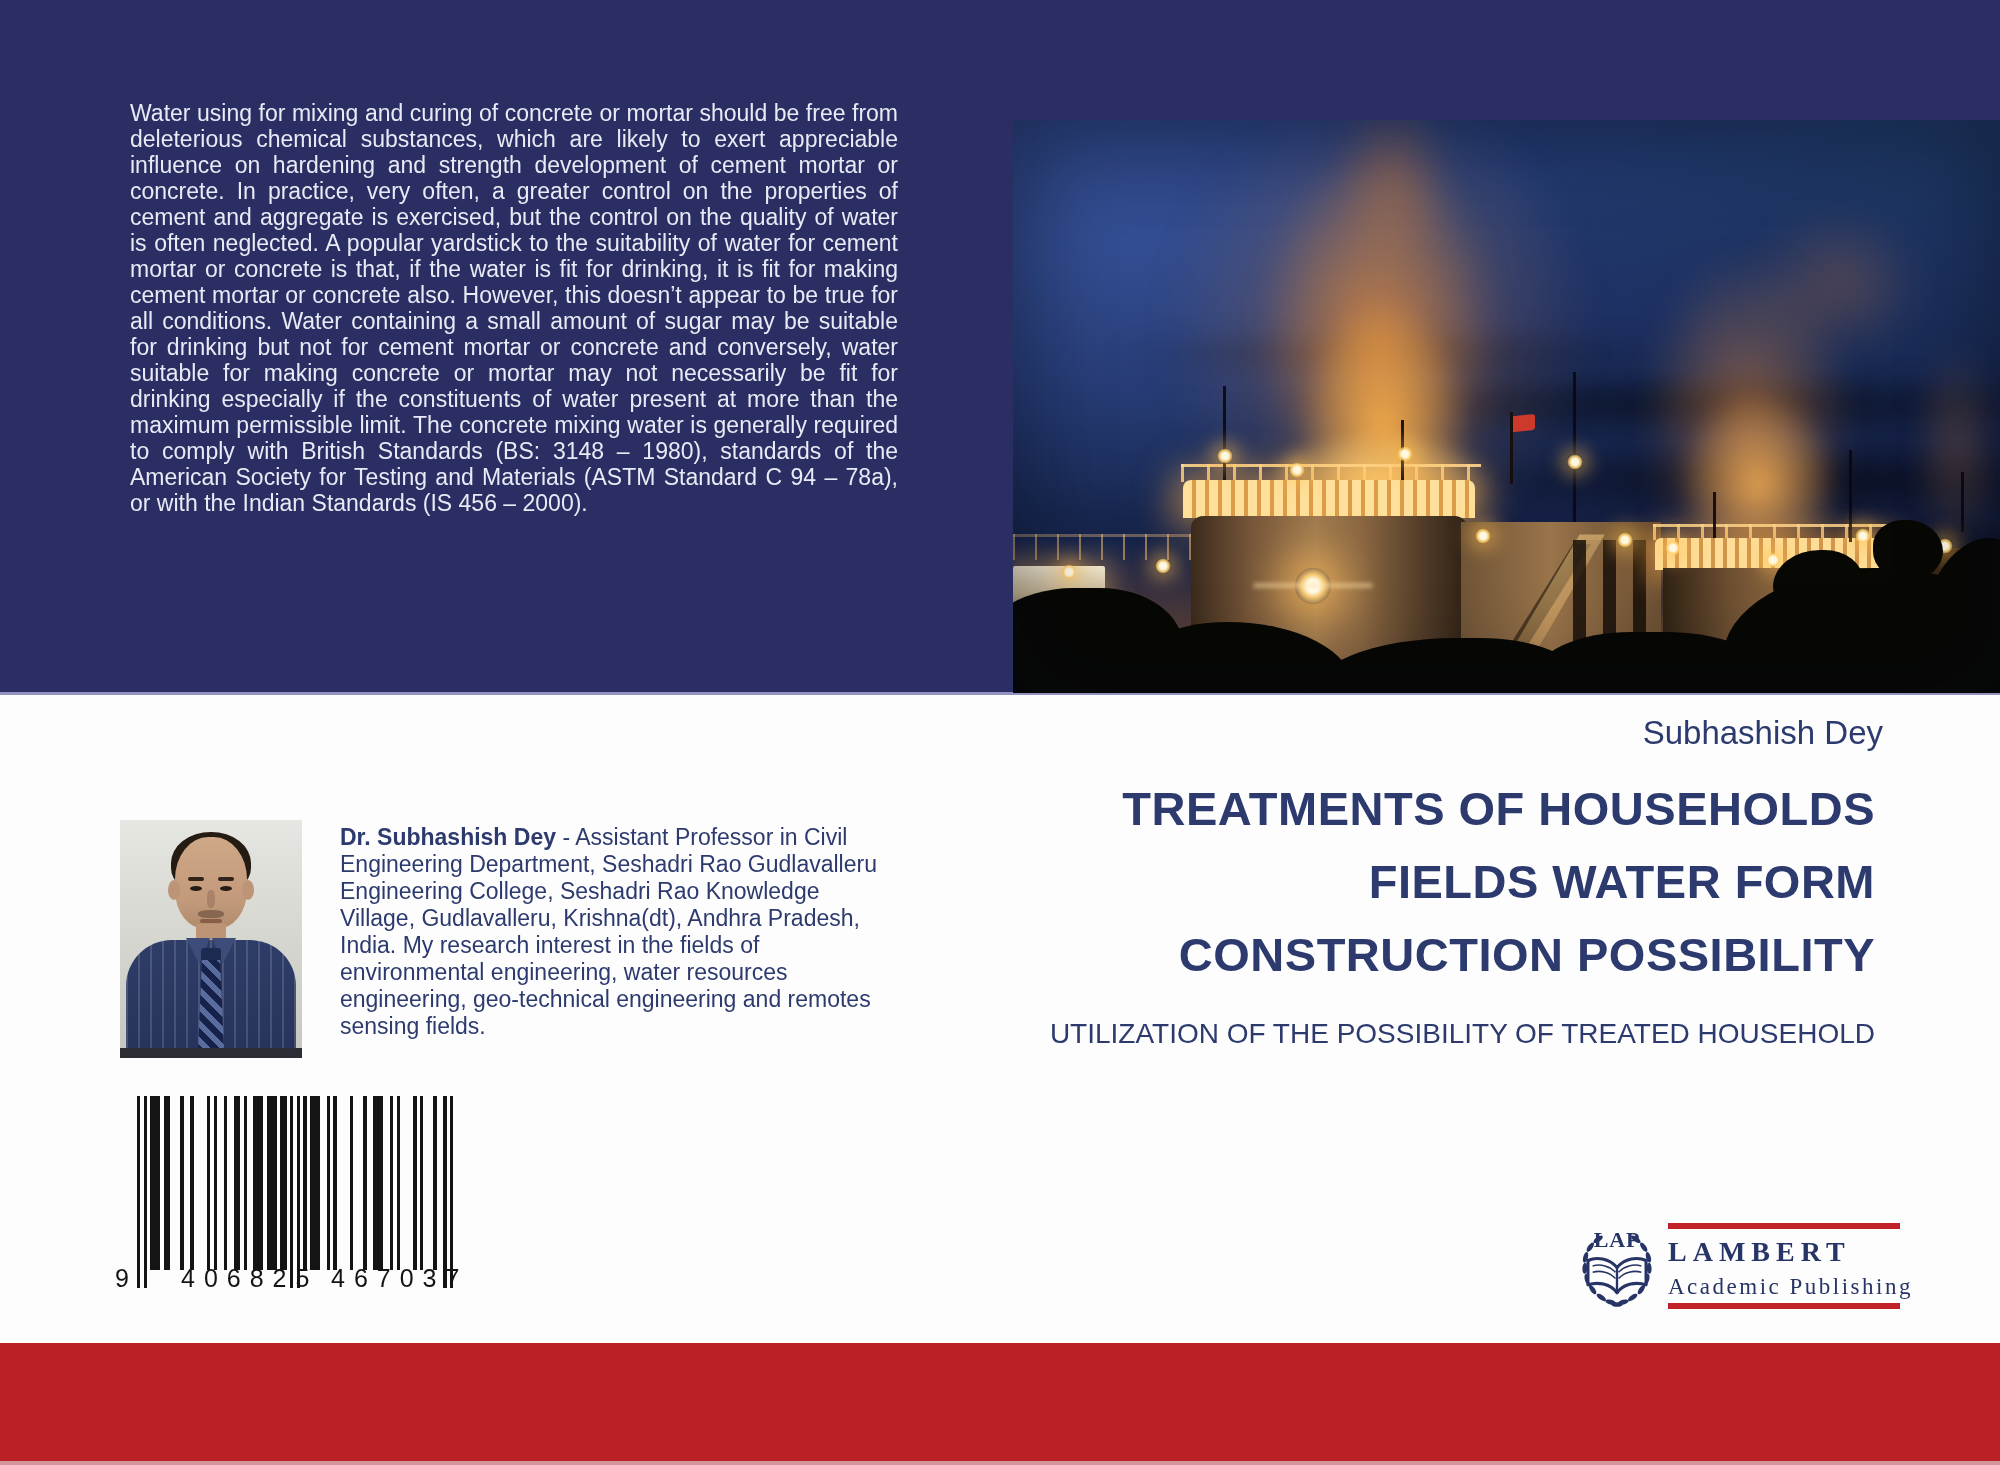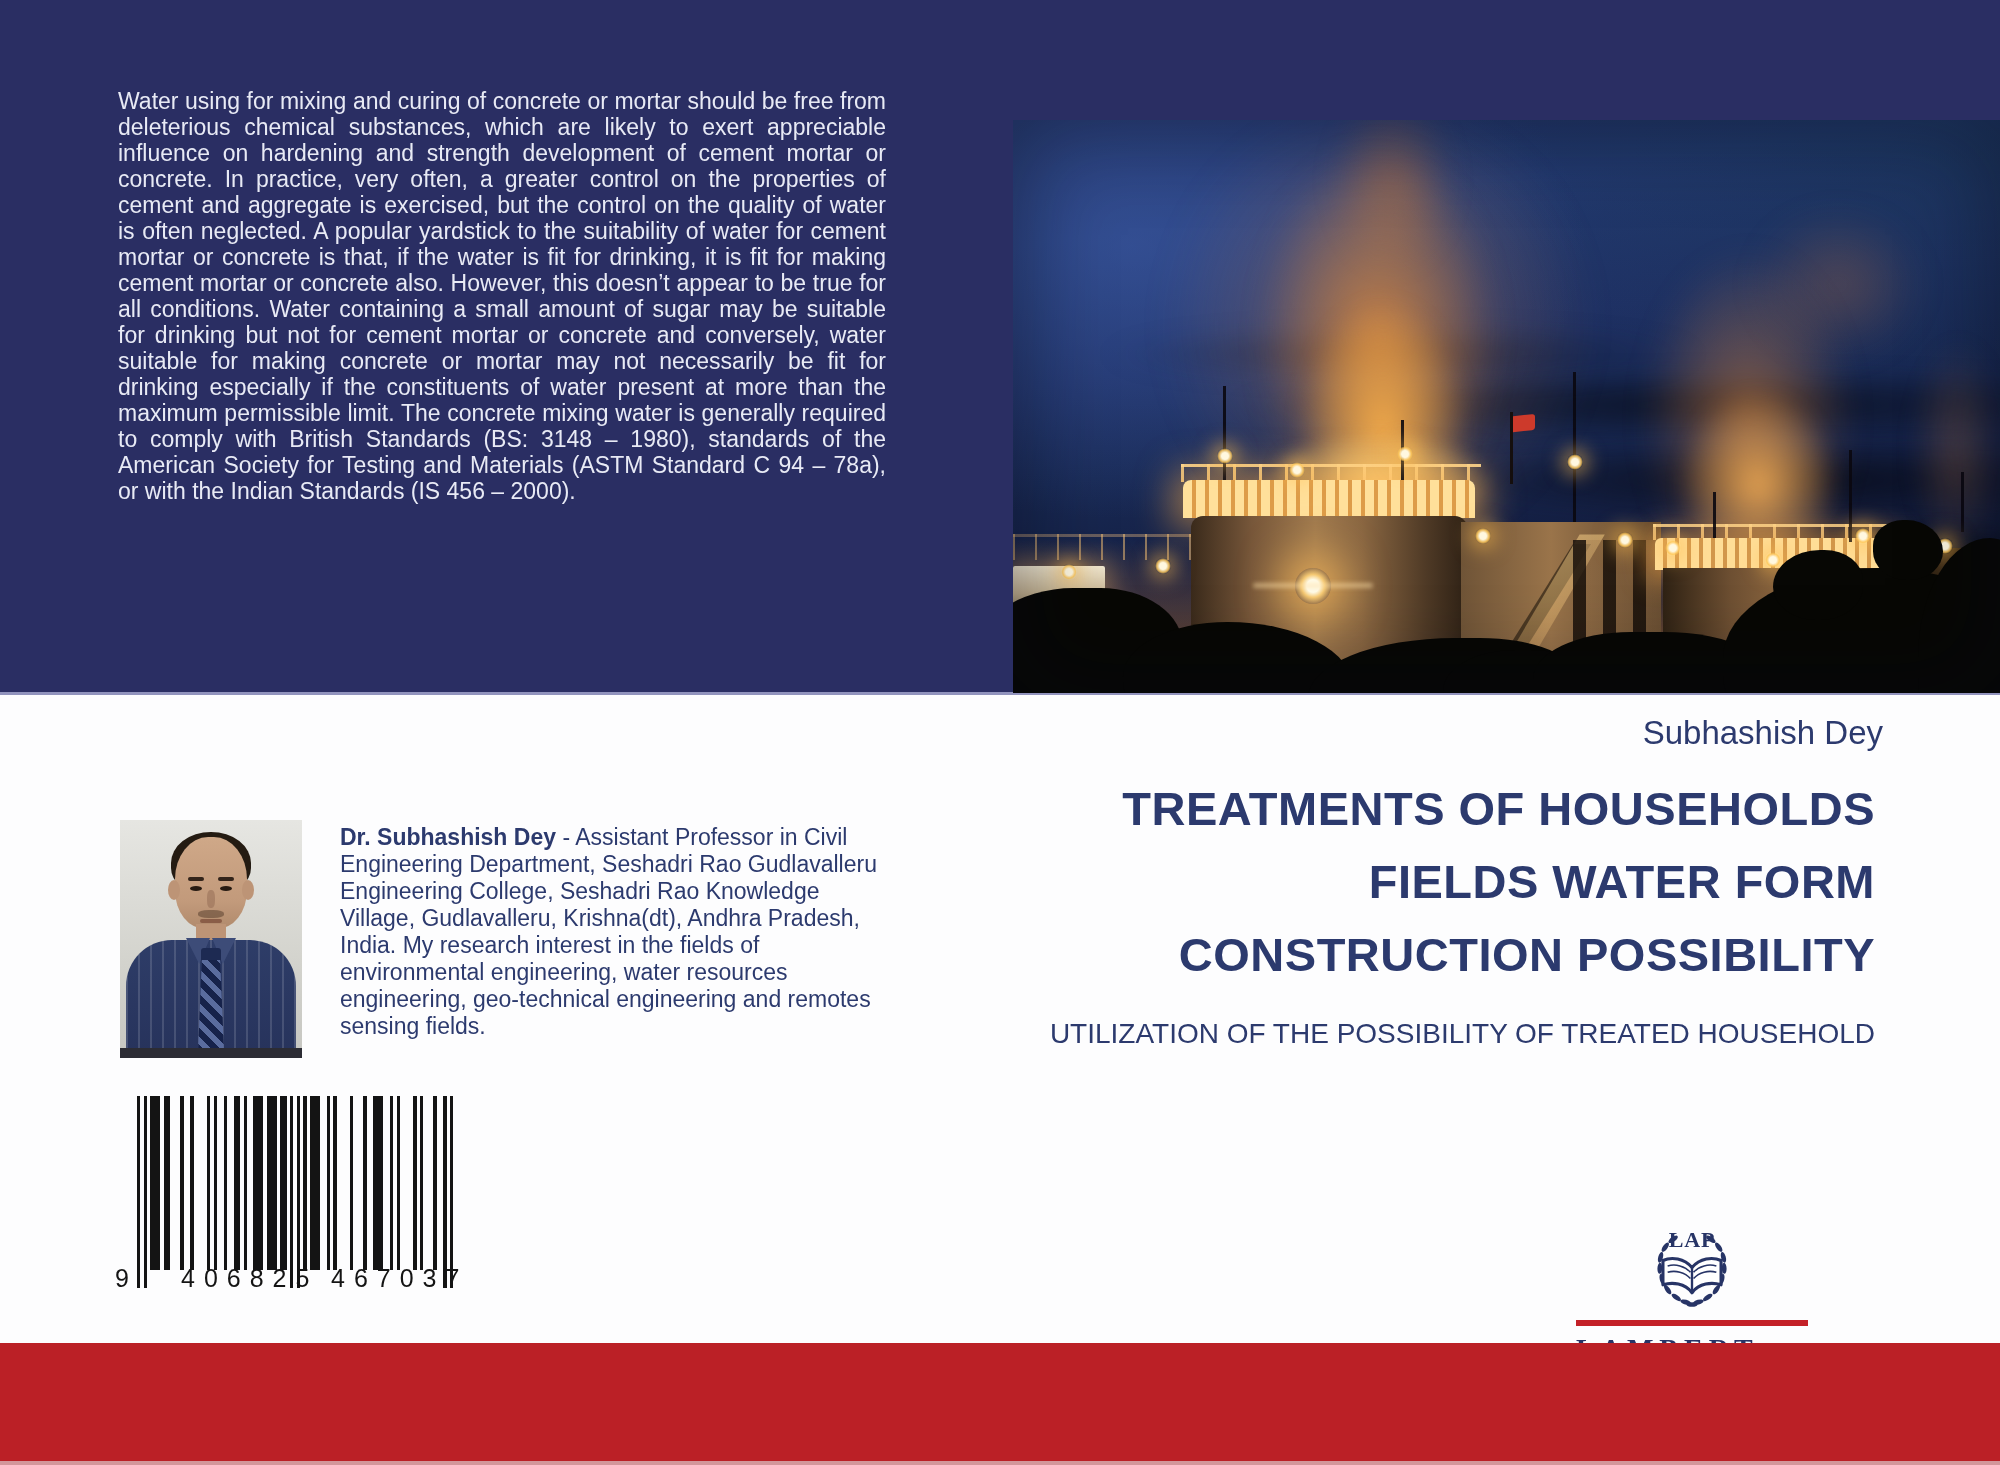--- a/index.html
+++ b/index.html
@@ -2,21 +2,21 @@
 <html><head>
 <meta charset="utf-8">
 <style>
   html,body{margin:0;padding:0;background:#ffffff;}
   .cover{position:relative;width:2000px;height:1465px;background:#fdfdfe;overflow:hidden;
          font-family:"Liberation Sans",sans-serif;}
 
   
   .blue-sec{position:absolute;left:0;top:0;width:2000px;height:692px;background:#2a2e63;
             border-bottom:3px solid #9193bd;}
-  .back-text{position:absolute;left:118px;top:88px;width:768px;margin:0;
+  .back-text{position:absolute;left:118px;top:88px;width:768px;margin:12px;
              color:#e8eaf5;font-size:23px;line-height:26px;text-align:justify;}
 
   
   .photo{position:absolute;left:1013px;top:120px;width:987px;height:573px;overflow:hidden;
          background:
           radial-gradient(700px 420px at 12% 22%, rgba(66,98,176,.5), transparent 65%),
           radial-gradient(900px 320px at 96% 6%, rgba(22,52,78,.45), transparent 70%),
           linear-gradient(172deg,#24386f 0%,#243a74 18%,#1f3165 38%,#192a55 52%,#141f43 68%,#101830 84%,#0d1328 100%);}
   .ph{position:absolute;border-radius:50%;}
   .p-cloud1{left:380px;top:250px;width:640px;height:70px;background:radial-gradient(closest-side,rgba(9,14,30,.85),rgba(9,14,30,0));filter:blur(10px);transform:scaleX(1.5);}
@@ -124,21 +124,21 @@
   .bc-bars{position:absolute;left:0;top:0;display:flex;align-items:flex-start;}
   .bc-m{width:3.34px;height:174px;flex:none;}
   .bc-bar{background:#141414;}
   .bc-guard{height:192px;}
   .bc-digit{position:absolute;top:168px;color:#141414;font-size:25px;font-family:"Liberation Sans",sans-serif;}
   .bc-d9{left:-22px;}
   .bc-g1{left:44px;letter-spacing:9px;}
   .bc-g2{left:194px;letter-spacing:9px;}
 
   
-  .logo{position:absolute;left:1576px;top:1222px;display:flex;align-items:center;gap:10px;flex-direction:column;}
+  .logo{position:absolute;left:1576px;top:1222px;display:flex;align-items:center;gap:10px;}
   .logo-emblem{width:82px;height:88px;}
   .logo-textcol{display:flex;flex-direction:column;align-items:stretch;width:232px;}
   .logo-rule{height:6px;background:#c32128;}
   .logo-name{font-family:"Liberation Serif",serif;font-weight:bold;font-size:28px;letter-spacing:6px;
              color:#273466;line-height:44px;margin:1px 0 0 0;white-space:nowrap;}
   .logo-tagline{font-family:"Liberation Serif",serif;font-size:23px;letter-spacing:2.5px;color:#273466;
                 line-height:26px;margin:0 0 3px 0;white-space:nowrap;}
 
   
   .red-stripe{position:absolute;left:0;top:1343px;width:2000px;height:118px;background:#bb2026;

